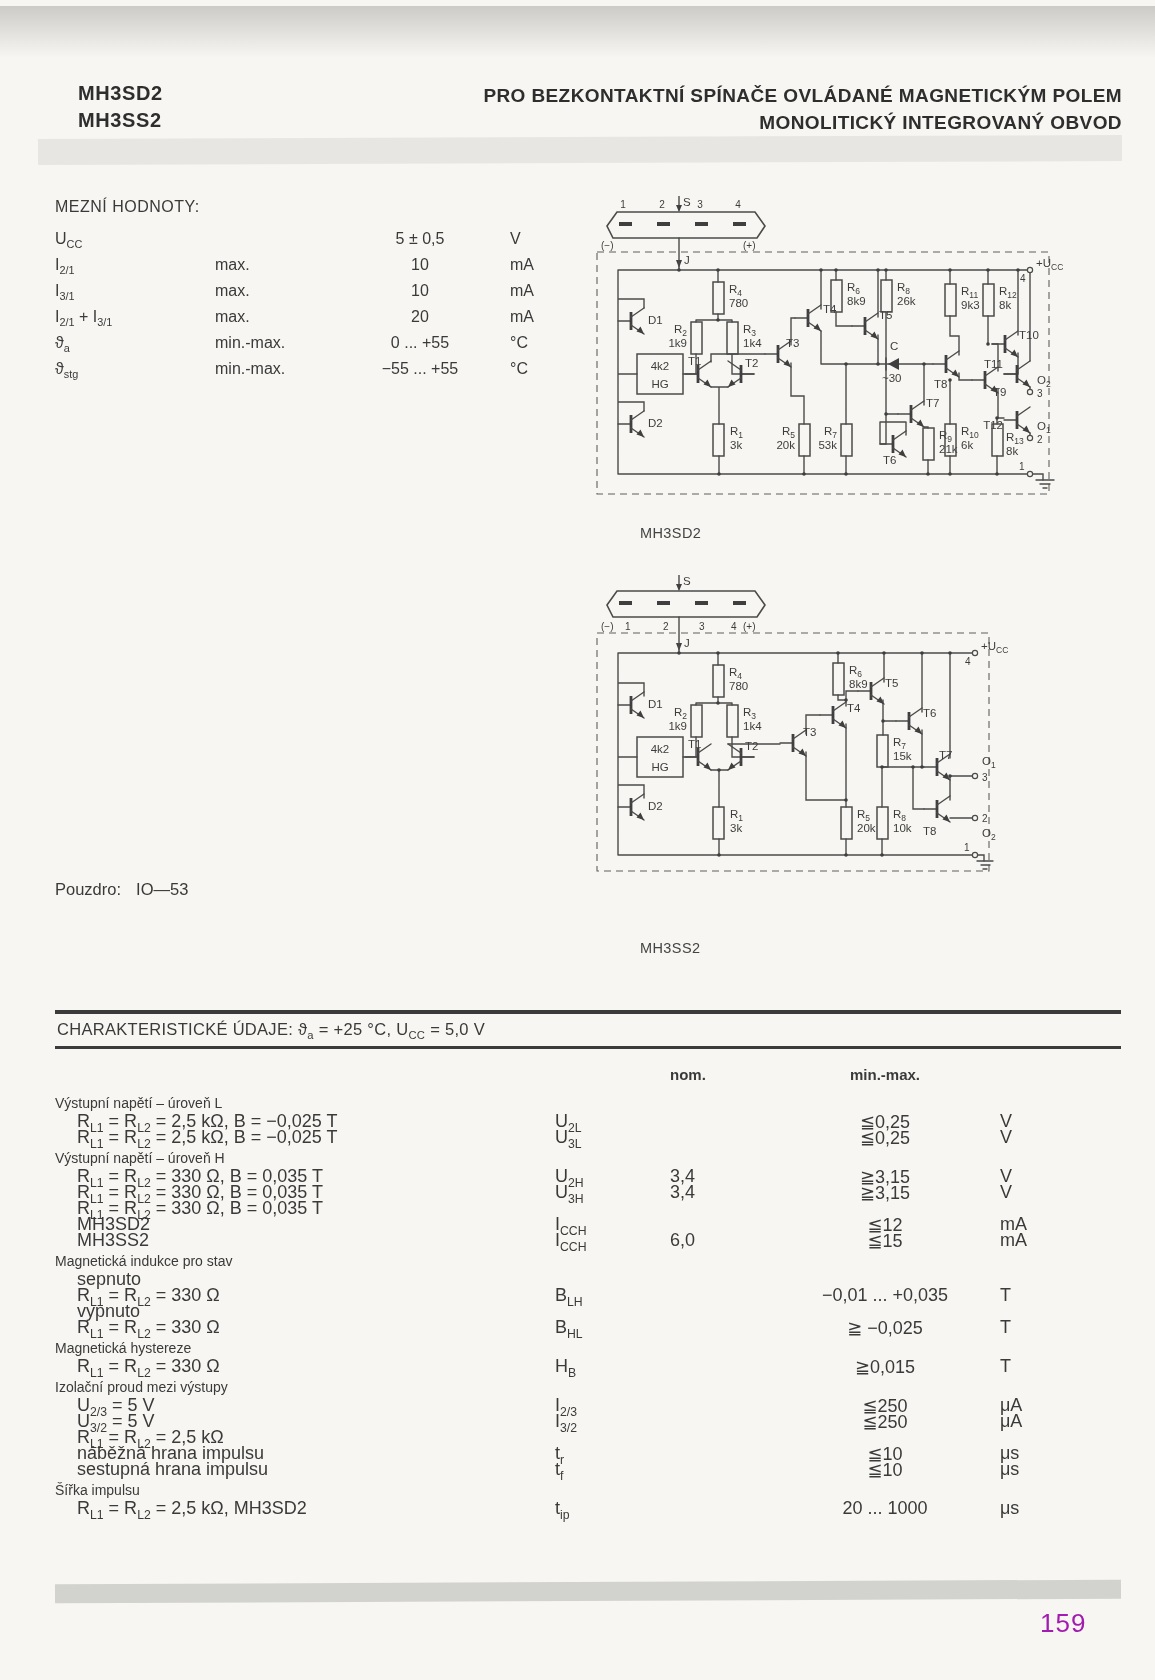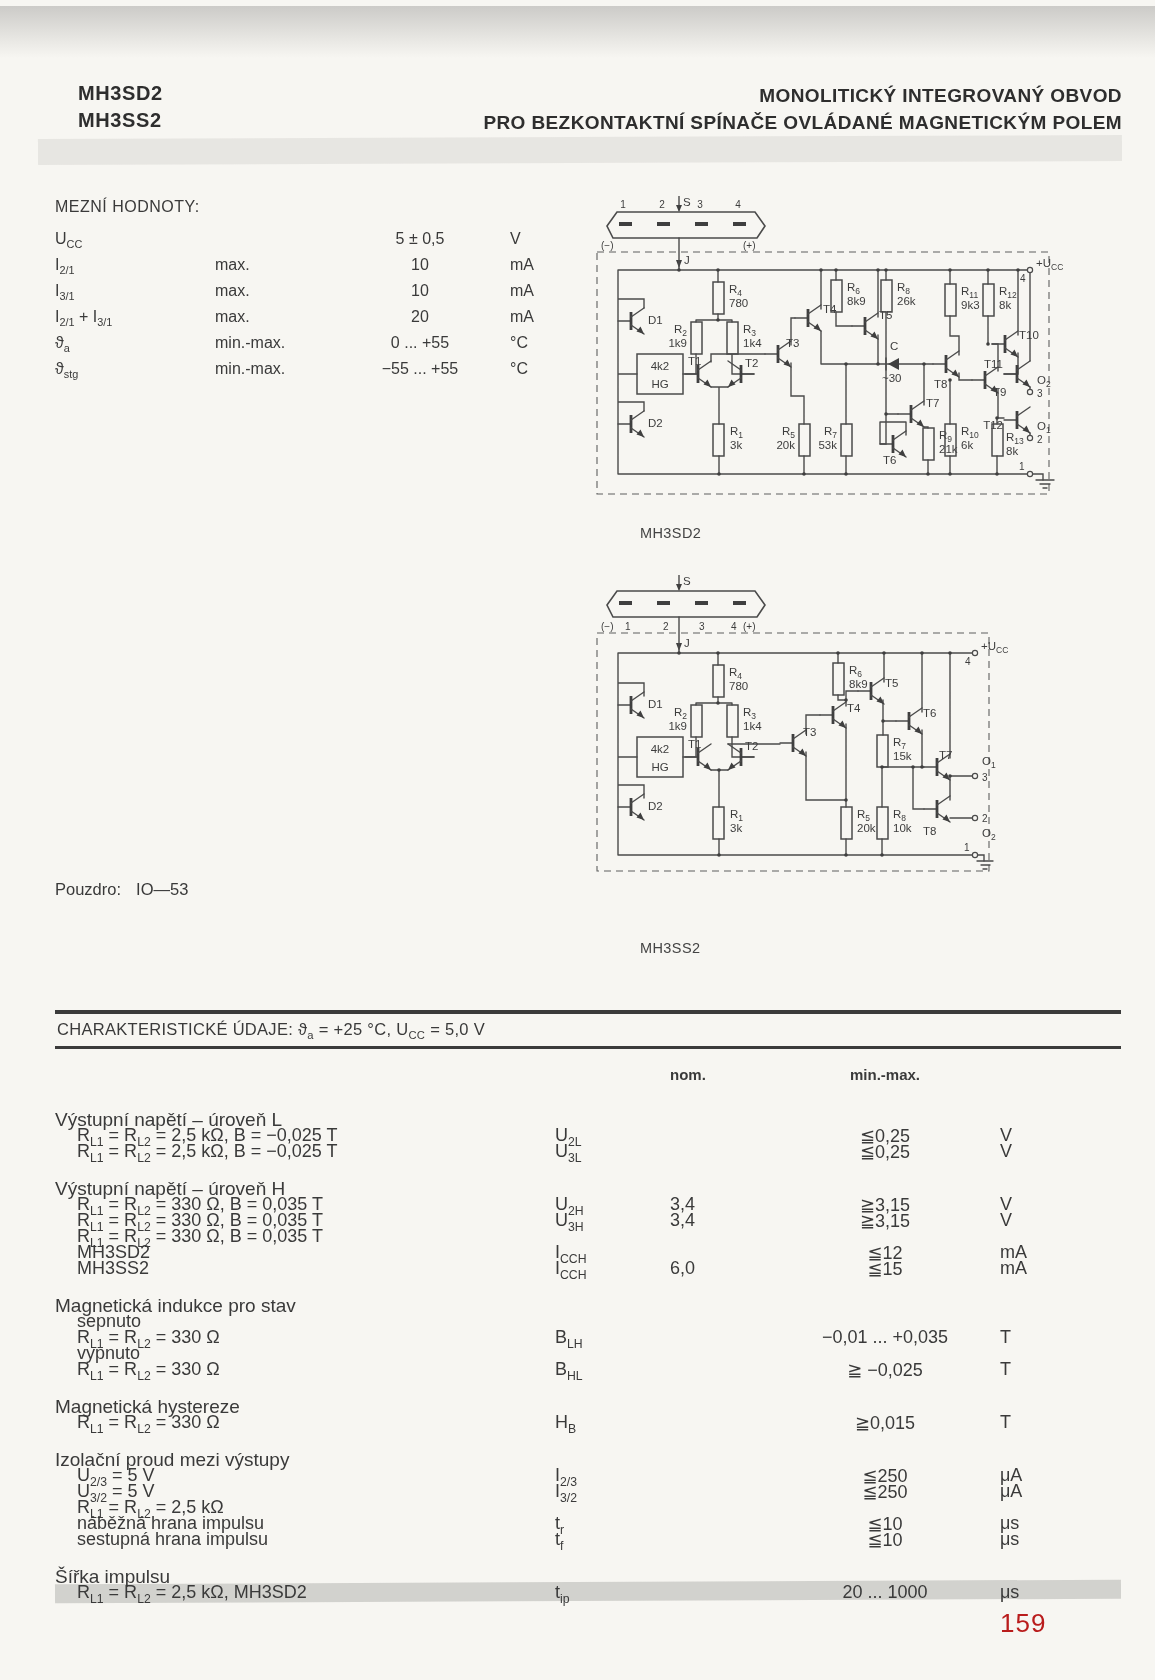--- a/index.html
+++ b/index.html
@@ -29,28 +29,28 @@
   #pouzdro{left:55px;top:880px;font-size:16.5px}
   #pouzdro .v{margin-left:15px}
   
   .rule{left:55px;width:1066px;background:#3b3b3b}
   #rule1{top:1010px;height:4px}
   #rule2{top:1046px;height:3px}
   #char-title{left:57px;top:1020px;font-size:16.5px;letter-spacing:.3px}
   #char-heads{left:55px;top:1066px;width:1066px;height:18px;position:absolute;font-size:15px;font-weight:bold}
   #char-heads .cnom,#char-heads .cmm{font-weight:bold}
   #char-rows{left:55px;top:1088px;width:1066px}
-  .cghead{margin-top:21px;height:16px;font-size:19px}
+  .cghead{margin-top:7px;height:16px;font-size:14px}
   .crow{position:relative;height:16px;font-size:18px}
   .ccond{position:absolute;left:22px;white-space:pre}
   .csym{position:absolute;left:500px}
   .cnom{position:absolute;left:615px;width:110px;text-align:left}
   .cmm{position:absolute;left:740px;width:180px;text-align:center}
   .cunit{position:absolute;left:945px}
-  #page-num{left:1000px;top:1608px;font-size:26px;color:#b91c1c;letter-spacing:1px}
+  #page-num{left:1040px;top:1608px;font-size:26px;color:#a21caf;letter-spacing:1px}
   
   svg text{font-family:"Liberation Sans",sans-serif;fill:#3d3d3d;font-size:11.5px}
   svg .ss{font-size:8.5px}
   svg .pin{font-size:10px}
   .w{stroke:#4b4b4b;stroke-width:1.4;fill:none;stroke-linecap:round}
   .bd{stroke:#5f5f5f;stroke-width:1.1;fill:none;stroke-dasharray:7 5}
   .res{stroke:#4b4b4b;stroke-width:1.5;fill:none}
   .pkg{stroke:#4b4b4b;stroke-width:1.6;fill:#f7f6f2}
   .pad{fill:#3f3f3f}
   .dot{fill:#3f3f3f}
@@ -61,22 +61,22 @@
 
 <div class="abs" id="band-top"></div>
 <div class="abs" id="band-mid"></div>
 <div class="abs" id="band-bot"></div>
 
 <div class="abs" id="hdr-left">
   <div>MH3SD2</div>
   <div>MH3SS2</div>
 </div>
 <div class="abs" id="hdr-right">
+  <div>PRO BEZKONTAKTNÍ SPÍNAČE OVLÁDANÉ MAGNETICKÝM POLEM</div>
   <div>MONOLITICKÝ INTEGROVANÝ OBVOD</div>
-  <div>PRO BEZKONTAKTNÍ SPÍNAČE OVLÁDANÉ MAGNETICKÝM POLEM</div>
 </div>
 
 <div class="abs" id="limits">
   <div id="limits-title">MEZNÍ HODNOTY:</div>
   <div id="limits-rows">
       <div class="lrow">
         <span class="lsym">U<sub>CC</sub></span>
         <span class="lcond"></span>
         <span class="lval">5 ± 0,5</span>
         <span class="lunit">V</span>

